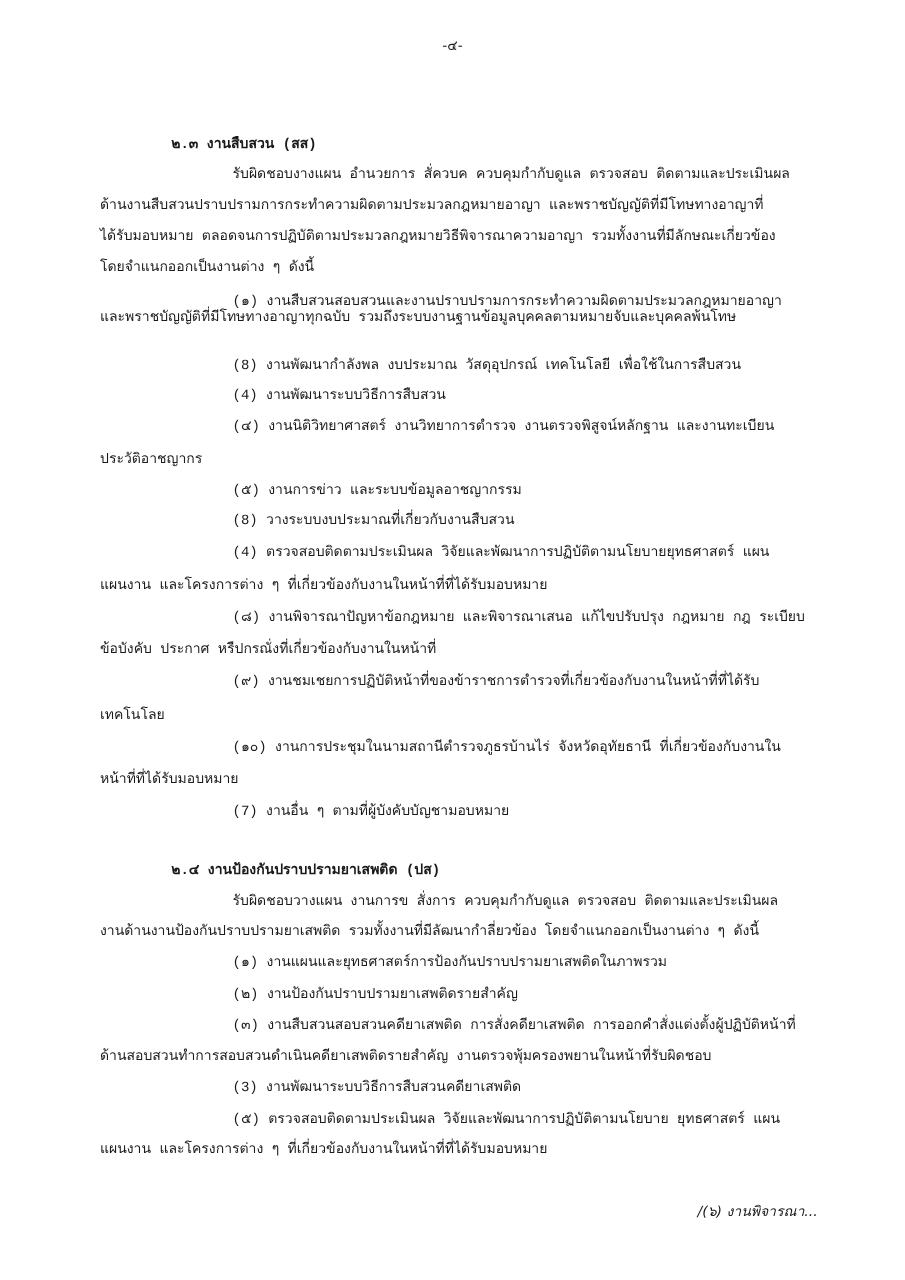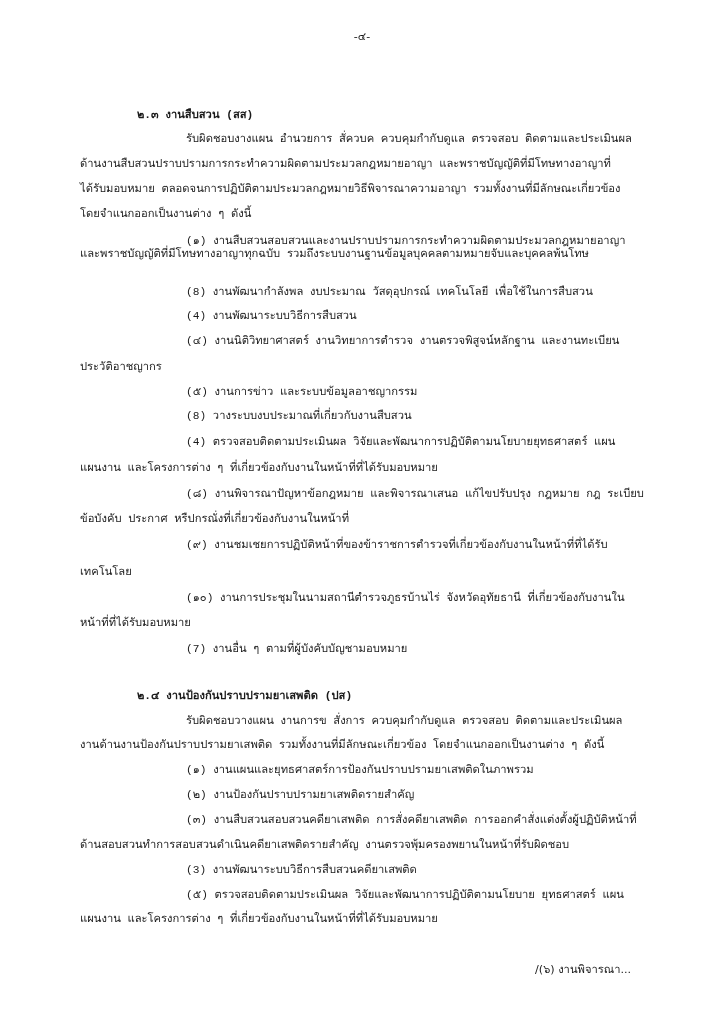--- a/index.html
+++ b/index.html
@@ -3,21 +3,21 @@
 <meta charset="utf-8">
 <style>
   html, body { margin:0; padding:0; background:#ffffff; }
   body { width:724px; height:1024px; position:relative; overflow:hidden;
          font-family:"DejaVu Sans", sans-serif; color:#1a1a1a; font-size:11.2px; }
   .page-number { position:absolute; top:27px; left:0; width:724px; text-align:center; font-size:11px; }
   .line { position:absolute; white-space:nowrap;font-family:Liberation Mono, monospace; }
   .heading { font-weight:bold; left:137px; }
   .ind1 { left:186px; }
   .cont { left:80px;text-align:right; }
-  .footer { position:absolute; left:535px; top:960px; white-space:nowrap; }
+  .footer { position:absolute; left:558px; top:960px; white-space:nowrap;font-style:italic; }
 </style>
 </head>
 <body>
 
 <div class="page-number">-๔-</div>
 
 <div class="line heading" style="top:105px">๒.๓ งานสืบสวน (สส)</div>
 <div class="line ind1" style="top:129px">รับผิดชอบงางแผน อำนวยการ สั่ควบค ควบคุมกำกับดูแล ตรวจสอบ ติดตามและประเมินผล</div>
 <div class="line cont" style="top:154px">ด้านงานสืบสวนปราบปรามการกระทำความผิดตามประมวลกฎหมายอาญา และพราชบัญญัติที่มีโทษทางอาญาที่</div>
 <div class="line cont" style="top:179px">ได้รับมอบหมาย ตลอดจนการปฏิบัติตามประมวลกฎหมายวิธีพิจารณาความอาญา รวมทั้งงานที่มีลักษณะเกี่ยวข้อง</div>
@@ -36,21 +36,21 @@
 <div class="line ind1" style="top:484px">(๘) งานพิจารณาปัญหาข้อกฎหมาย และพิจารณาเสนอ แก้ไขปรับปรุง กฎหมาย กฎ ระเบียบ</div>
 <div class="line cont" style="top:509px">ข้อบังคับ ประกาศ หรืปกรณั่งที่เกี่ยวข้องกับงานในหน้าที่</div>
 <div class="line ind1" style="top:535px">(๙) งานชมเชยการปฏิบัติหน้าที่ของข้าราชการตำรวจที่เกี่ยวข้องกับงานในหน้าที่ที่ได้รับ</div>
 <div class="line cont" style="top:562px">เทคโนโลย</div>
 <div class="line ind1" style="top:588px">(๑๐)  งานการประชุมในนามสถานีตำรวจภูธรบ้านไร่ จังหวัดอุทัยธานี ที่เกี่ยวข้องกับงานใน</div>
 <div class="line cont" style="top:613px">หน้าที่ที่ได้รับมอบหมาย</div>
 <div class="line ind1" style="top:639px">(7)  งานอื่น ๆ ตามที่ผู้บังคับบัญชามอบหมาย</div>
 
 <div class="line heading" style="top:686px">๒.๔ งานป้องกันปราบปรามยาเสพติด (ปส)</div>
 <div class="line ind1" style="top:711px">รับผิดชอบวางแผน งานการข สั่งการ ควบคุมกำกับดูแล ตรวจสอบ ติดตามและประเมินผล</div>
-<div class="line cont" style="top:735px">งานด้านงานป้องกันปราบปรามยาเสพติด รวมทั้งงานที่มีลักษณะเกี่ยวข้อง โดยจำแนกออกเป็นงานต่าง ๆ ดังนี้</div>
+<div class="line cont" style="top:735px">งานด้านงานป้องกันปราบปรามยาเสพติด รวมทั้งงานที่มีลัฒนากำลี่ยวข้อง โดยจำแนกออกเป็นงานต่าง ๆ ดังนี้</div>
 <div class="line ind1" style="top:760px">(๑) งานแผนและยุทธศาสตร์การป้องกันปราบปรามยาเสพติดในภาพรวม</div>
 <div class="line ind1" style="top:785px">(๒) งานป้องกันปราบปรามยาเสพติดรายสำคัญ</div>
 <div class="line ind1" style="top:810px">(๓) งานสืบสวนสอบสวนคดียาเสพติด การสั่งคดียาเสพติด การออกคำสั่งแต่งตั้งผู้ปฏิบัติหน้าที่</div>
 <div class="line cont" style="top:835px">ด้านสอบสวนทำการสอบสวนดำเนินคดียาเสพติดรายสำคัญ งานตรวจพุ้มครองพยานในหน้าที่รับผิดชอบ</div>
 <div class="line ind1" style="top:860px">(3) งานพัฒนาระบบวิธีการสืบสวนคดียาเสพติด</div>
 <div class="line ind1" style="top:885px">(๕) ตรวจสอบติดตามประเมินผล วิจัยและพัฒนาการปฏิบัติตามนโยบาย ยุทธศาสตร์ แผน</div>
 <div class="line cont" style="top:909px">แผนงาน และโครงการต่าง ๆ ที่เกี่ยวข้องกับงานในหน้าที่ที่ได้รับมอบหมาย</div>
 
 <div class="footer">/(๖) งานพิจารณา...</div>
 

